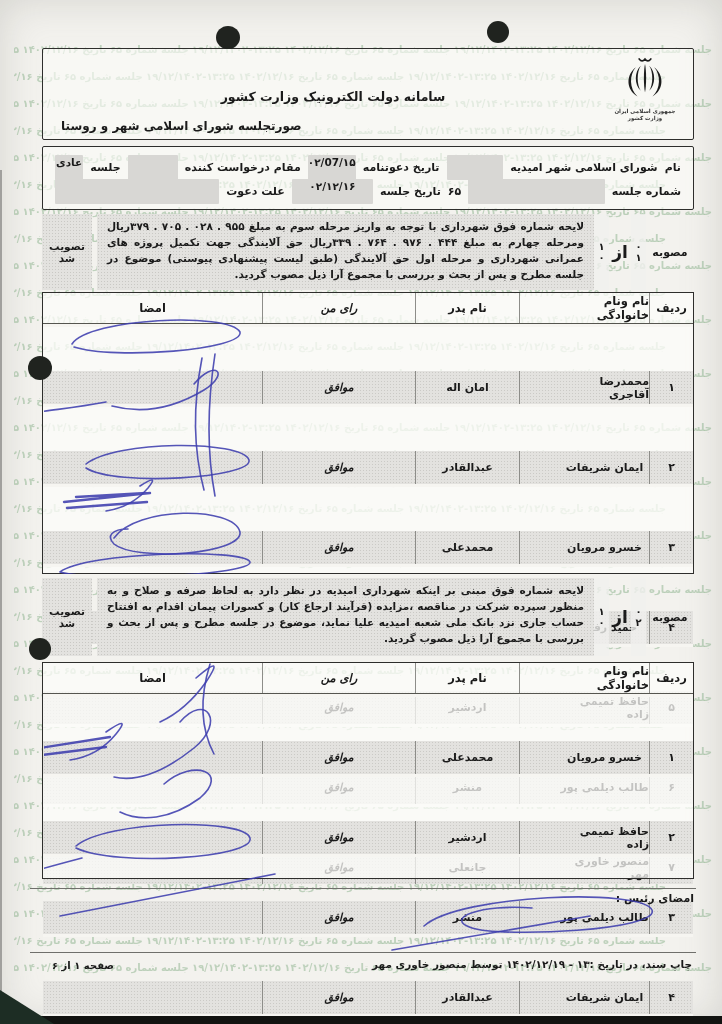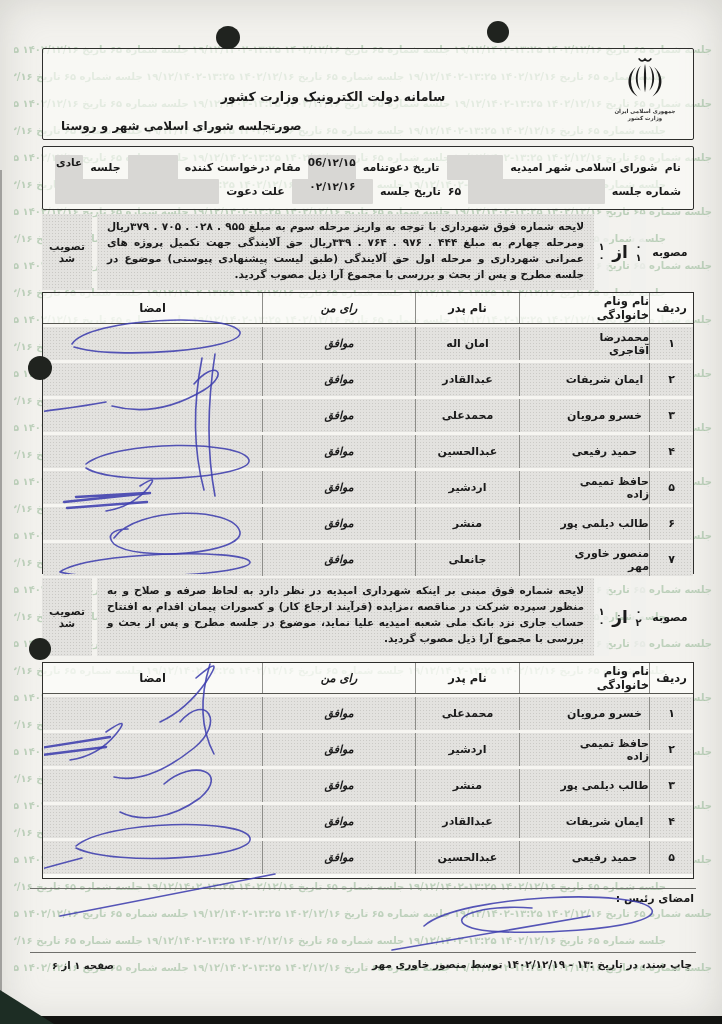--- a/index.html
+++ b/index.html
@@ -102,20 +102,21 @@
   .t-head{border-bottom:1px solid #55554f;}
   .c.no{width:44px;}
   .c.name{width:130px;padding-left:40px;}
   .c.father{width:104px;}
   .c.vote{width:153px;font-style:italic;}
   .c.sig{flex:1;}
   .t-data .c{
     background-color:#e3e2df;
     background-image:radial-gradient(#cbcac6 .6px, transparent .7px);
     background-size:3px 3px;
+    margin-top:44px;
   }
   
   .sig-overlay{position:absolute;z-index:4;pointer-events:none;}
   .sig-overlay path{fill:none;stroke:#3d3dae;stroke-width:1.6;stroke-linecap:round;opacity:.88;}
   .sig-overlay path.heavy{stroke-width:2.4;}
   
   .sep-line{position:absolute;left:30px;width:666px;height:1px;background:#6f6f6b;z-index:2;}
   .sep-top{top:888px;}
   .sep-bottom{top:952px;}
   .chair-label{position:absolute;right:28px;top:892px;font-size:11px;font-weight:bold;z-index:3;}
@@ -193,21 +194,21 @@
       <div class="emblem-caption">وزارت کشور</div>
     </div>
   </div>
 
   <div class="box form-box">
     <div class="form-row">
       <span class="lbl">نام</span>
       <span class="val-plain">شورای اسلامی شهر امیدیه</span>
       <span class="field w110"></span>
       <span class="lbl">تاریخ دعوتنامه</span>
-      <span class="field w90">06/۱۲/۱۵</span>
+      <span class="field w90">۰۲/07/۱۵</span>
       <span class="lbl">مقام درخواست کننده</span>
       <span class="field w95"></span>
       <span class="lbl">جلسه</span>
       <span class="field w55">عادی</span>
     </div>
     <div class="form-row">
       <span class="lbl">شماره جلسه</span>
       <span class="field w150"></span>
       <span class="val-plain">۶۵</span>
       <span class="lbl">تاریخ جلسه</span>

